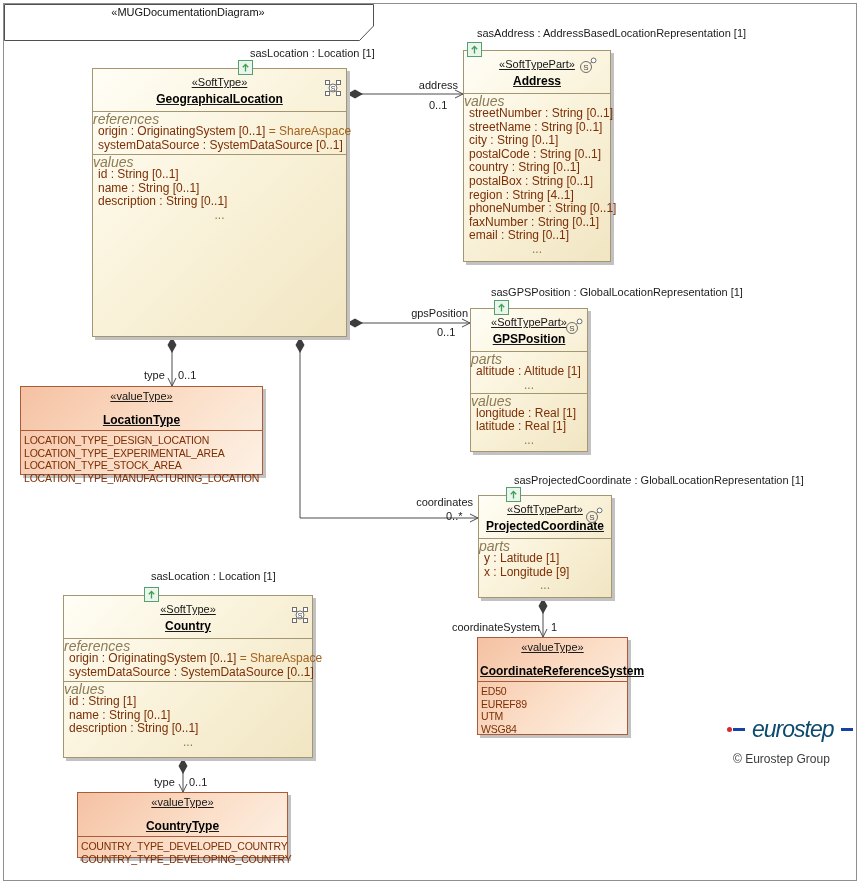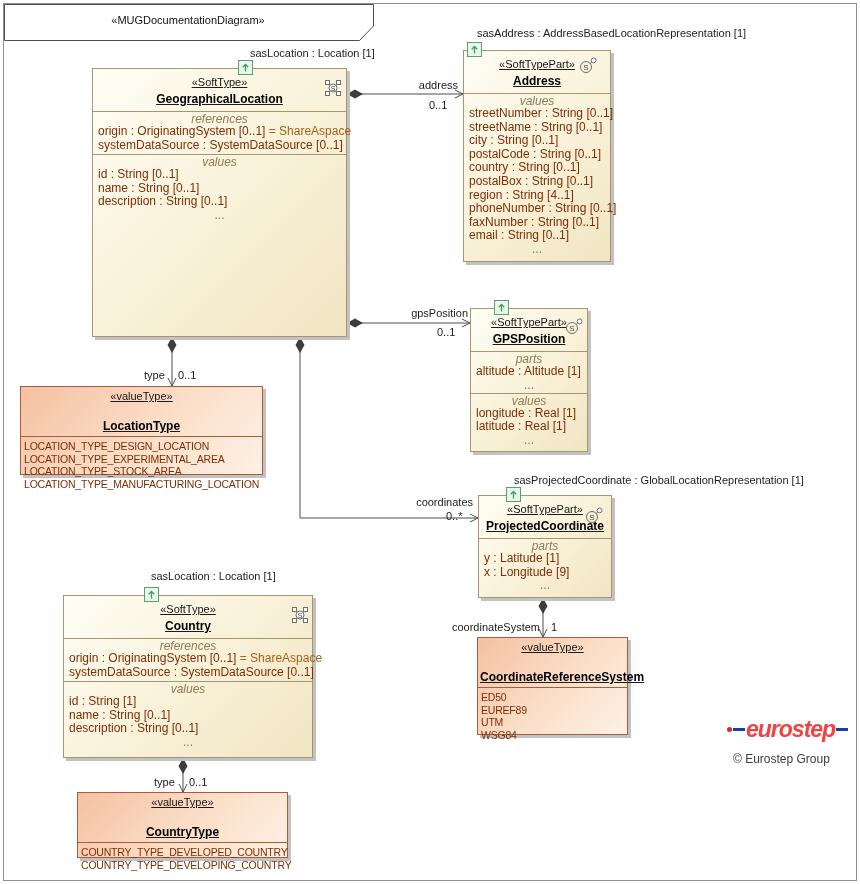--- a/index.html
+++ b/index.html
@@ -4,21 +4,21 @@
 <style>
   html,body{margin:0;padding:0;background:#ffffff;}
   #stage{
     position:relative;width:860px;height:884px;background:#ffffff;overflow:hidden;
     font-family:"Liberation Sans","DejaVu Sans",sans-serif;color:#1b1b1b;
   }
   .frame-border{position:absolute;left:3px;top:3px;width:852px;height:876px;border:1px solid #8f8f8f;z-index:0;}
   #connector-layer{position:absolute;left:0;top:0;z-index:1;pointer-events:none;}
 
   
-  .tab-text{position:absolute;left:4px;top:13px;width:368px;z-index:5;}
+  .tab-text{position:absolute;left:4px;top:5px;width:368px;z-index:5;}
   .tab-line1{text-align:center;font-size:11px;line-height:14px;color:#111;}
   .tab-line2{text-align:center;font-size:12px;line-height:17px;color:#111;white-space:nowrap;}
   .tab-line2 b{font-weight:bold;}
 
   
   .uml-box{
     position:absolute;display:flex;flex-direction:column;box-sizing:border-box;
     z-index:2;box-shadow:3px 3px 0 #c2c2c2;
   }
   .soft{
@@ -27,47 +27,47 @@
   }
   .value{
     background:linear-gradient(135deg,#f5c1a2 0%,#fbdfc9 55%,#fdf1e5 100%);
     border:1px solid #aa5c3a;
   }
   .box-header{position:relative;padding:6px 2px 4px;flex:0 0 auto;text-decoration:underline;}
   .value .box-header{padding:3px 2px 2px;}
   .stereo{text-align:center;font-size:11px;line-height:14px;color:#141414;}
   .cls-name{text-align:center;font-size:12px;line-height:16px;font-weight:bold;color:#000;margin-top:2px;}
   .value .stereo{line-height:13px;}
-  .value .cls-name{line-height:15px;margin-top:16px;}
+  .value .cls-name{line-height:15px;margin-top:10px;}
 
   .comps{display:flex;flex-direction:column;flex:1 1 auto;min-height:0;}
   .comp{border-top:1px solid #a39670;padding:1px 0 2px;flex:0 0 auto;}
   .comp.grow{flex:1 1 auto;}
-  .comp-label{text-align:center;font-size:12px;line-height:12px;font-style:italic;color:#8d7b55;}
+  .comp-label{text-align:left;font-size:14px;line-height:12px;font-style:italic;color:#8d7b55;}
   .row{font-size:12px;line-height:13.6px;color:#7d2f05;padding:0 5px;white-space:nowrap;}
   .row .default-val{color:#a5611c;}
   .row.ellipsis{text-align:center;line-height:11px;color:#8d7b55;padding-top:1px;}
 
   .lit-comp{border-top:1px solid #aa5c3a;padding:3px 0 3px;flex:1 1 auto;}
   .lit-row{font-size:10.5px;line-height:12.7px;color:#7d2f05;padding:0 3px;letter-spacing:-0.2px;white-space:nowrap;}
 
   
   .anchor-icon{position:absolute;top:-9px;width:15px;height:15px;z-index:3;}
   .struct-icon{position:absolute;z-index:3;}
   .part-icon{position:absolute;z-index:3;}
 
   
   .lbl{position:absolute;font-size:11px;line-height:13px;color:#1b1b1b;white-space:nowrap;z-index:5;}
   .lbl.r{text-align:right;}
 
   
   .logo{position:absolute;left:727px;top:717px;z-index:5;display:flex;align-items:center;}
   .logo-dot{width:5px;height:5px;border-radius:50%;background:#d22c2c;margin-right:1px;}
   .logo-dash{width:12px;height:3px;background:#1741a5;}
-  .logo-text{font-size:23px;font-weight:bold;font-style:italic;color:#ef4444;letter-spacing:-1px;line-height:24px;margin:0 1px;}
+  .logo-text{font-size:23px;font-weight:normal;font-style:italic;color:#0c4a6e;letter-spacing:-1px;line-height:24px;margin:0 7px;}
   .logo-copy{position:absolute;left:733px;top:752px;font-size:12px;color:#3c3c3c;z-index:5;}
 </style>
 </head>
 <body>
 
 <div id="stage">
 
   <div class="frame-border"></div>
 
   <svg id="connector-layer" width="860" height="884" viewBox="0 0 860 884">
@@ -113,20 +113,21 @@
       </g>
     </g>
   </svg>
 
   <div class="tab-text">
     <div class="tab-line1">«MUGDocumentationDiagram»</div>
   </div>
 
   <span class="lbl" style="left:250px;top:47px;">sasLocation : Location [1]</span>
   <span class="lbl" style="left:477px;top:27px;">sasAddress : AddressBasedLocationRepresentation [1]</span>
+  <span class="lbl" style="left:491px;top:286px;">sasGPSPosition : GlobalLocationRepresentation [1]</span>
   <span class="lbl" style="left:514px;top:474px;">sasProjectedCoordinate : GlobalLocationRepresentation [1]</span>
   <span class="lbl" style="left:151px;top:570px;">sasLocation : Location [1]</span>
 
   <span class="lbl r" style="left:395px;top:79px;width:63px;">address</span>
   <span class="lbl" style="left:429px;top:99px;">0..1</span>
 
   <span class="lbl r" style="left:390px;top:307px;width:78px;">gpsPosition</span>
   <span class="lbl" style="left:437px;top:326px;">0..1</span>
 
   <span class="lbl r" style="left:403px;top:496px;width:70px;">coordinates</span>

